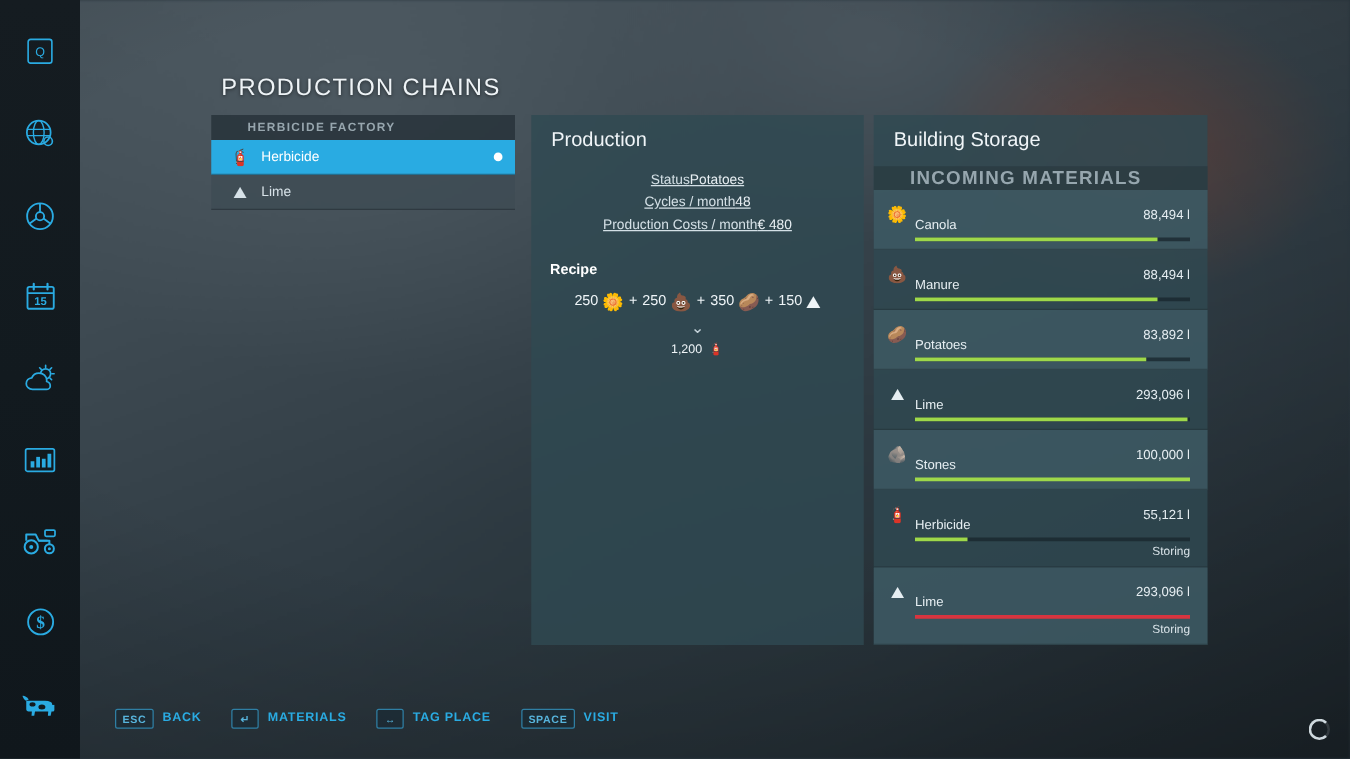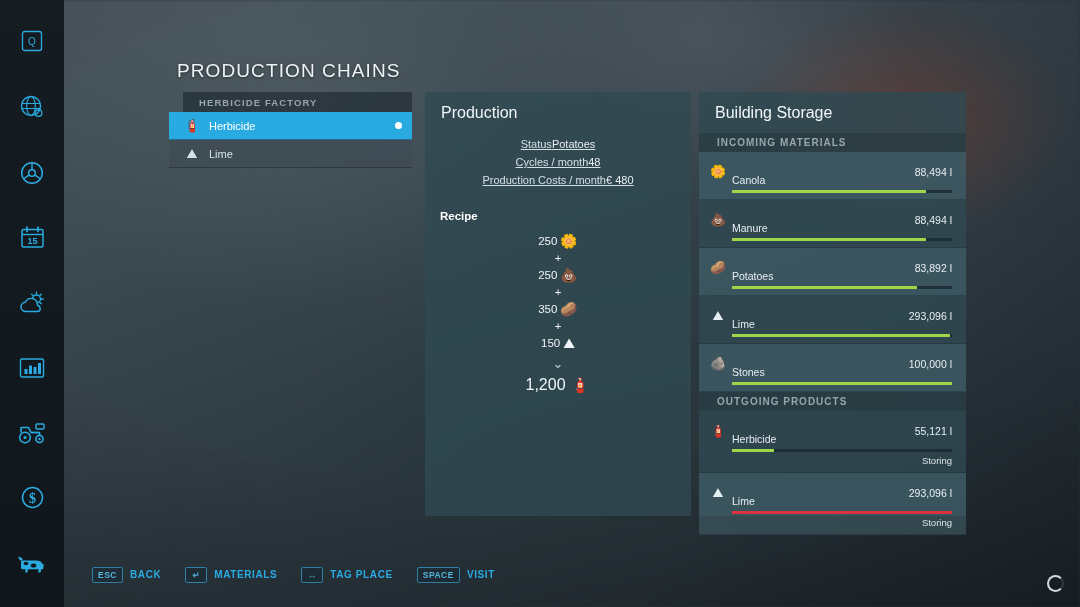--- a/index.html
+++ b/index.html
@@ -57,22 +57,21 @@
   #factory-panel {
     position: absolute; left: 169px; top: 92px;
     width: 243px;
   }
   #factory-header {
     height: 20px;
     background: rgba(38,49,56,0.80);
     color: #97a6ae;
     font-size: 9.5px; font-weight: bold; letter-spacing: 1.1px;
     display: flex; align-items: center;
-    padding-left: 16px;
-    margin-left: 14px;
+    padding-left: 29px;
   }
   .prod-row {
     height: 28px;
     display: flex; align-items: center;
     padding: 0 10px 0 14px;
     font-size: 11px;
     color: #d7e2e8;
     background: rgba(62,76,84,0.82);
     border-bottom: 1px solid rgba(28,36,42,0.45);
   }
@@ -109,40 +108,40 @@
     text-decoration: underline;
   }
   .stat-line .v { color: #e8eff3; }
 
   .recipe-title {
     font-size: 11.5px; font-weight: bold; color: #ffffff;
     margin-top: 24px; margin-bottom: 12px;
   }
   .recipe-row {
     display: flex; align-items: center; justify-content: center;
-    gap: 4px; font-size: 11.5px; color: #eef4f7; flex-direction: column;
+    gap: 4px; font-size: 11.5px; color: #eef4f7;
   }
   .recipe-row .ing { display: inline-flex; align-items: center; gap: 3px; }
   .recipe-row .gl { font-size: 14px; line-height: 1; }
   .recipe-arrow {
     text-align: center; color: #c4d2d9; font-size: 13px;
     margin: 6px 0 4px 0;
   }
   .recipe-out {
     display: flex; align-items: center; justify-content: center; gap: 5px;
-    font-size: 16px; color: #eef4f7;
+    font-size: 10px; color: #eef4f7;
   }
 
   
   .sec-header {
     height: 19px;
     background: rgba(38,52,58,0.55);
     color: #96a6ae;
-    font-size: 10px; font-weight: bold; letter-spacing: 1px;
-    display: flex; align-items: center; padding-left: 18px;
+    font-size: 15px; font-weight: bold; letter-spacing: 1px;
+    display: flex; align-items: center; padding-left: 29px;
   }
   .store-row {
     padding: 5px 14px 6px 10px;
     border-bottom: 1px solid rgba(30,42,48,0.40);
   }
   .store-row.alt { background: rgba(70,99,110,0.55); }
   .store-top {
     display: flex; align-items: center;
     font-size: 10.5px; color: #e6eef2;
   }
@@ -420,21 +419,20 @@
     <div class="store-top">
       <span class="s-icon">🪨</span>
       <span class="s-name">Stones</span>
       <span class="s-amt">100,000 l</span>
     </div>
     <div class="bar-track">
       <div class="bar-fill" style="width: 100%;"></div>
     </div>
   </div>
 
-  <div class="sec-header">OUTGOING PRODUCTS</div>
 
   <div class="store-row">
     <div class="store-top">
       <span class="s-icon">🧯</span>
       <span class="s-name">Herbicide</span>
       <span class="s-amt">55,121 l</span>
     </div>
     <div class="bar-track">
       <div class="bar-fill" style="width: 19%;"></div>
     </div>

